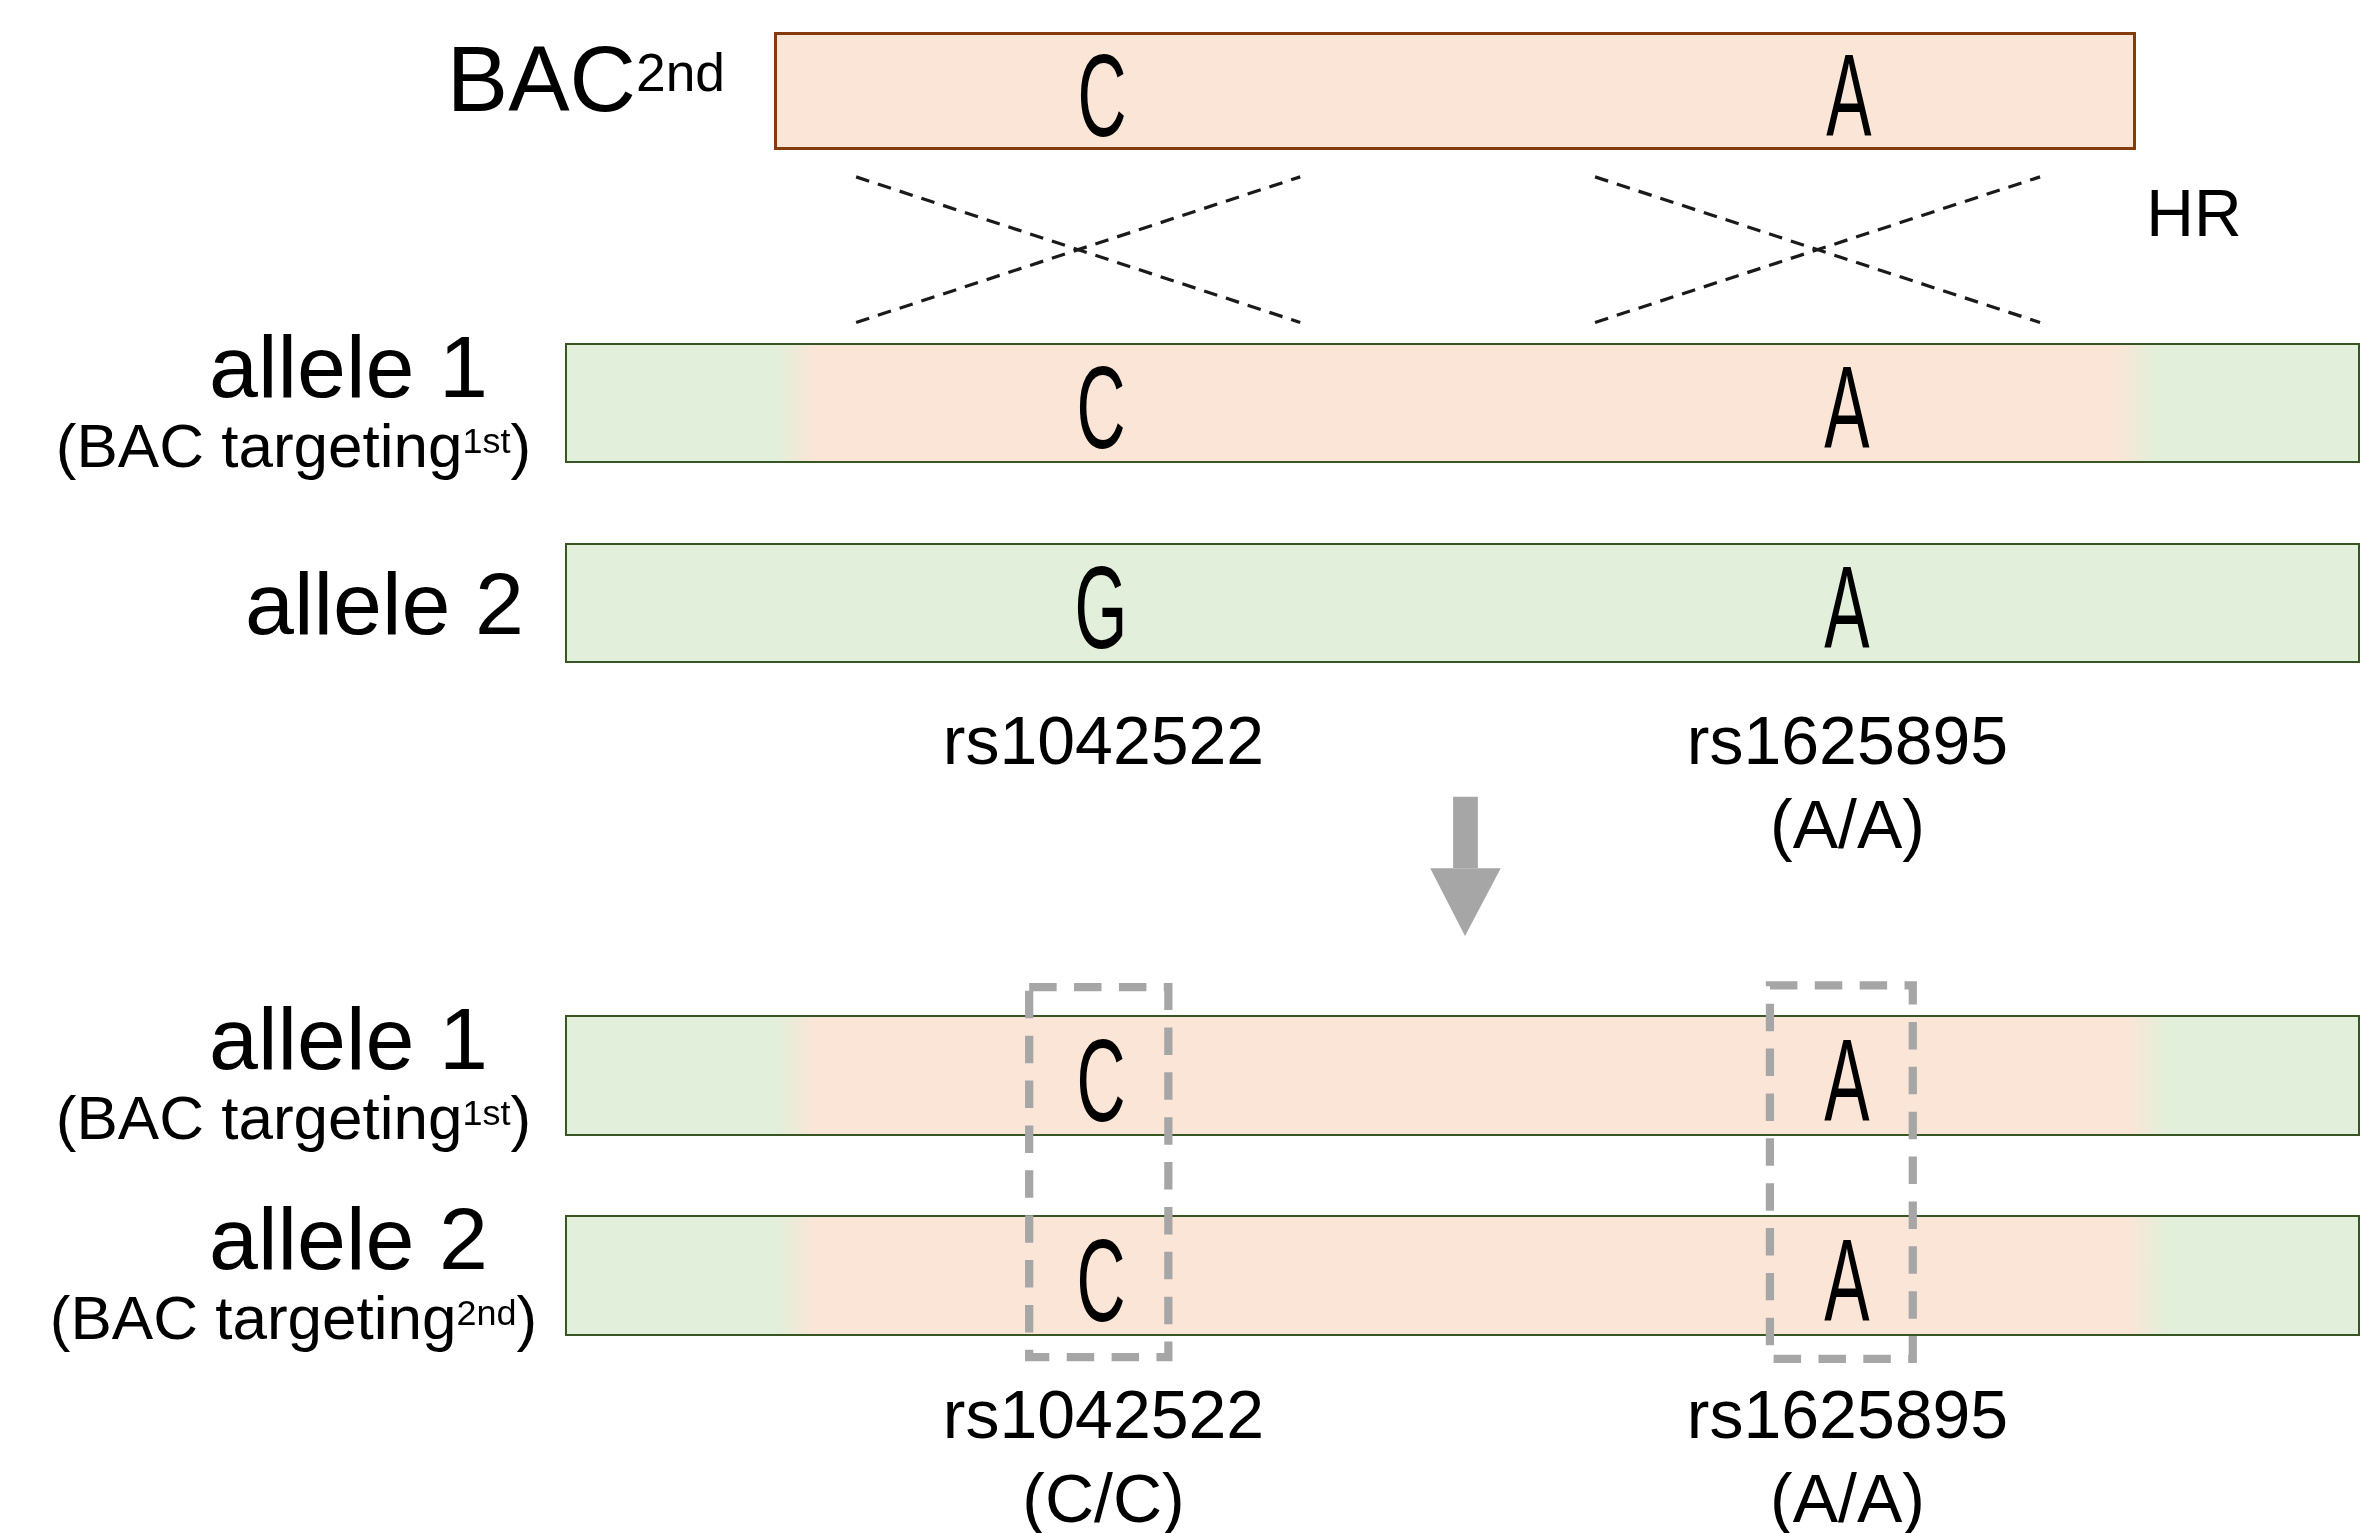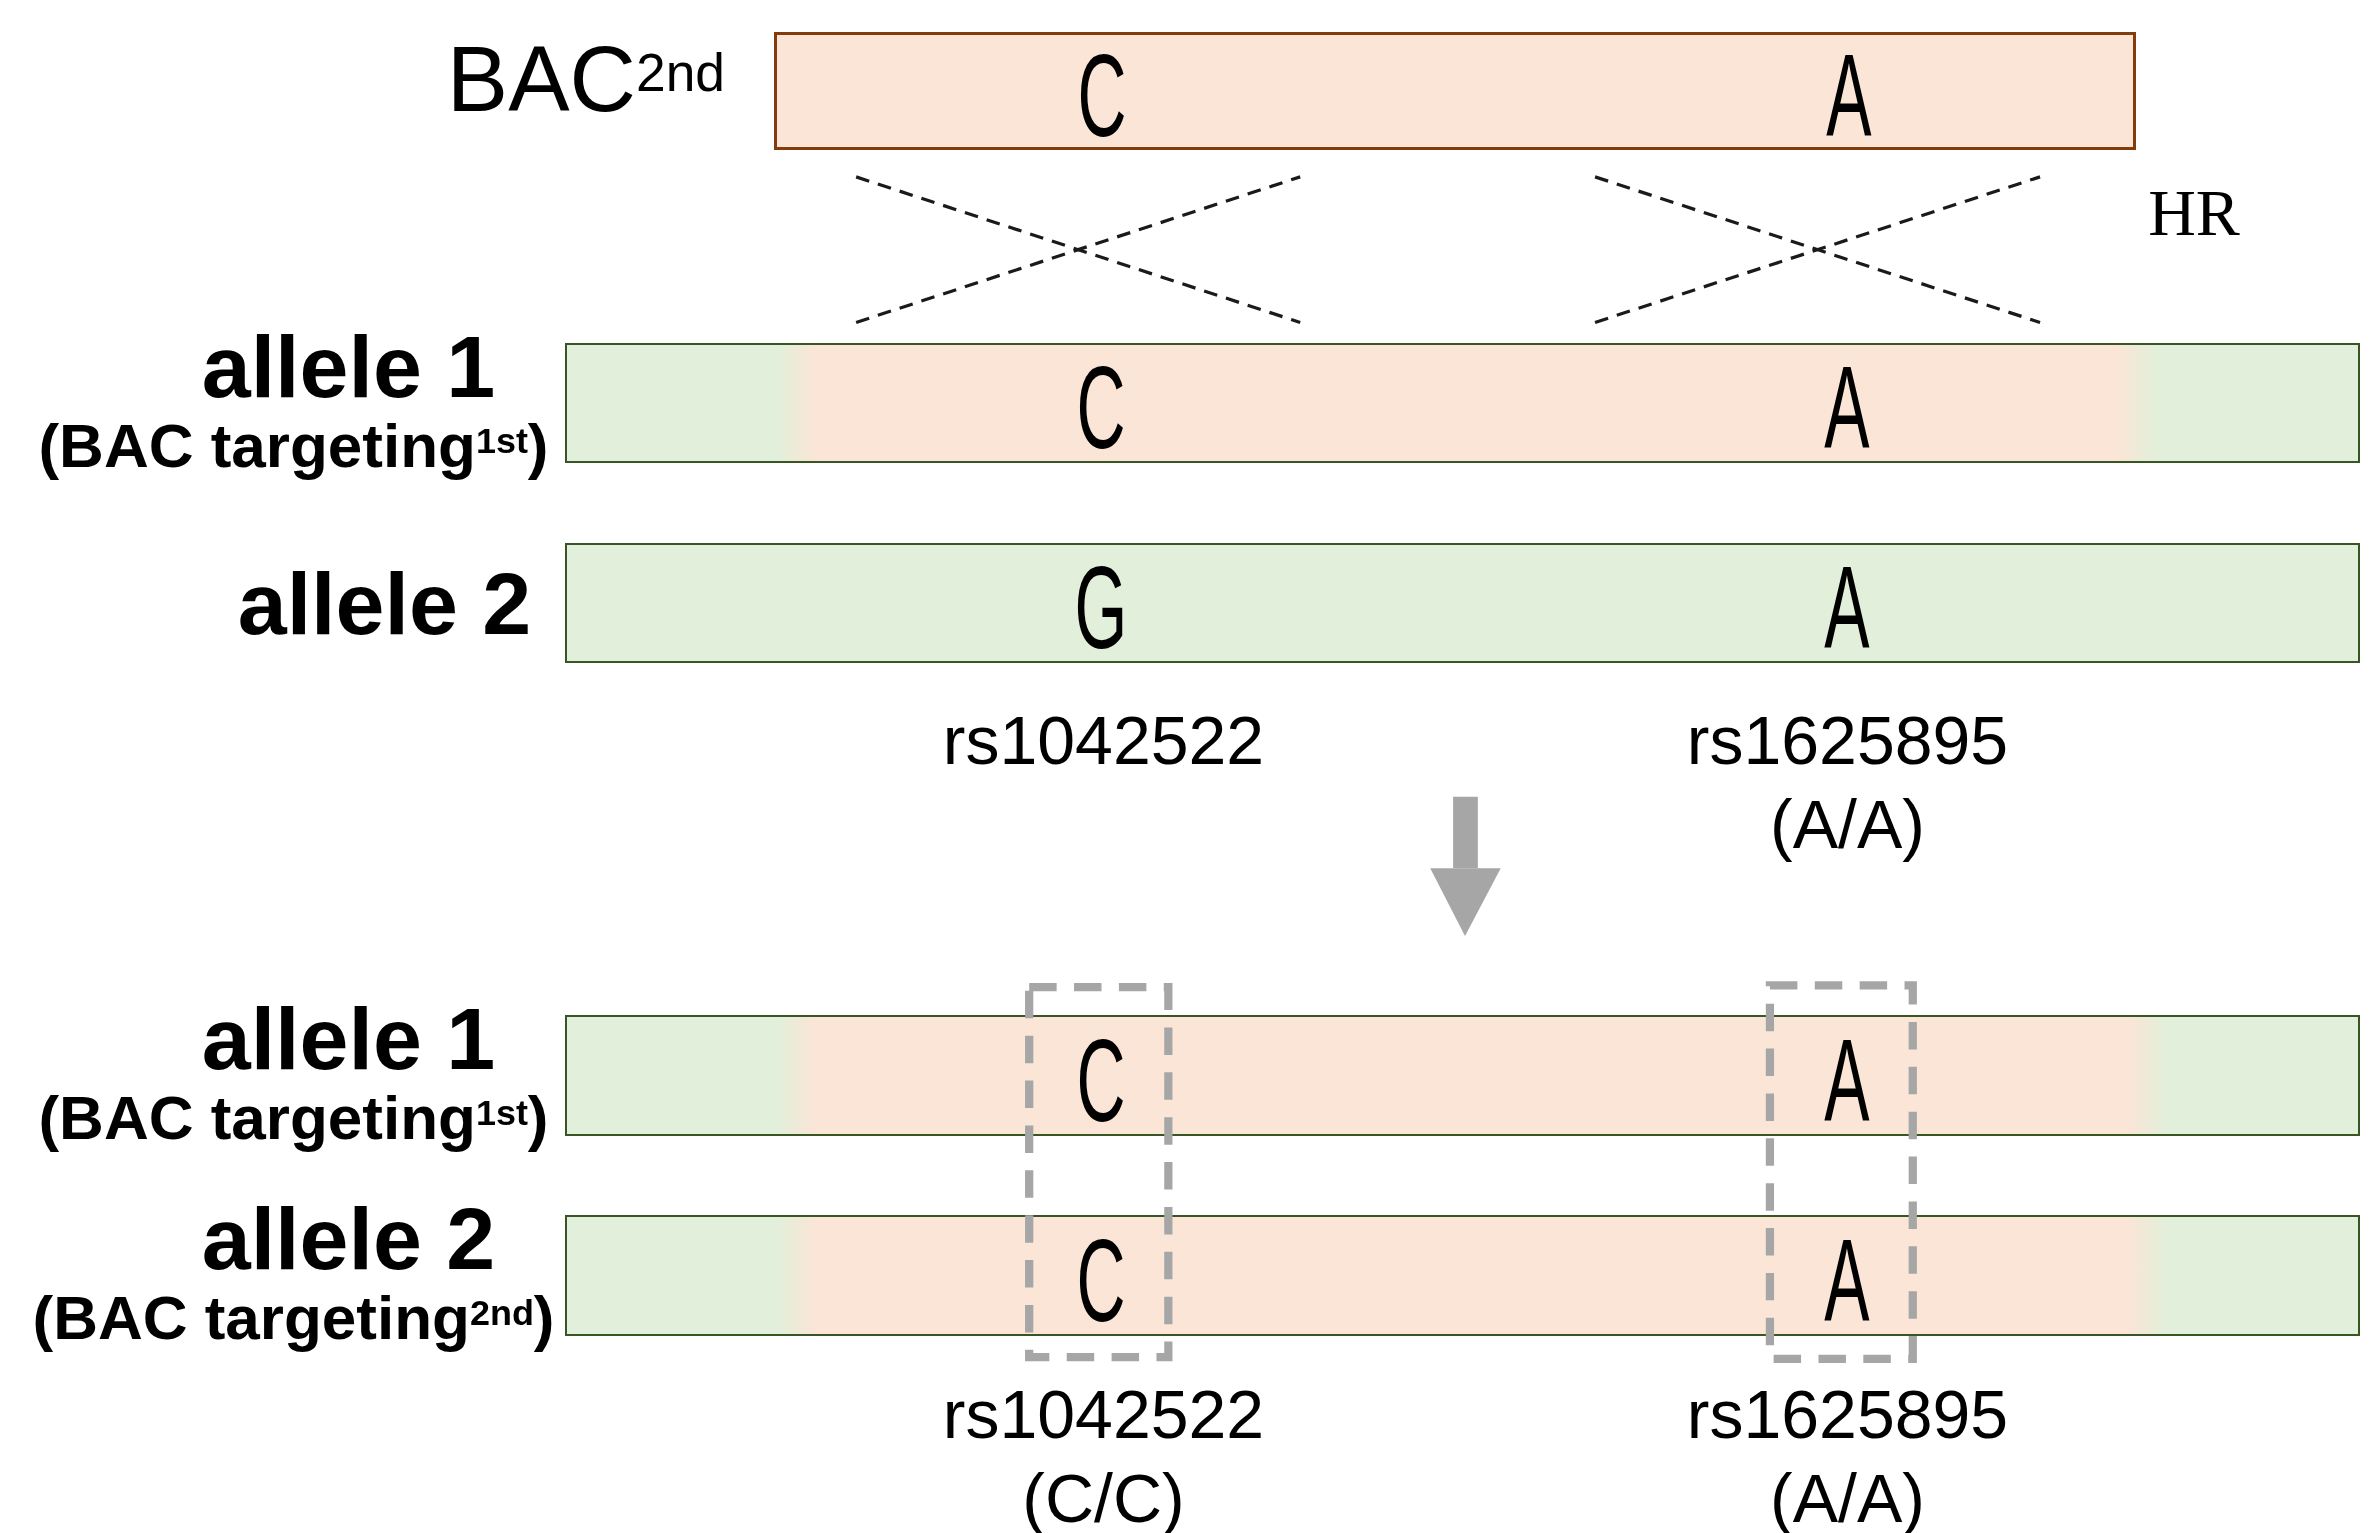--- a/index.html
+++ b/index.html
@@ -13,28 +13,28 @@
   .bar.green{background:#E2EFDA;}
   .bar.mixed-top{background:linear-gradient(90deg,#E2EFDA 0px,#E2EFDA 211px,#FBE5D6 249px,#FBE5D6 1550px,#E2EFDA 1589px,#E2EFDA 100%);}
   .bar.mixed-bottom{background:linear-gradient(90deg,#E2EFDA 0px,#E2EFDA 211px,#FBE5D6 249px,#FBE5D6 1561px,#E2EFDA 1600px,#E2EFDA 100%);}
 
   
   .nt{position:absolute;top:0;bottom:0;display:flex;align-items:center;justify-content:center;
       font-size:117px;font-weight:400;line-height:1;padding-top:9.2px;
       transform:translateX(-50%) scaleX(0.58);white-space:nowrap;}
 
   
-  .row-label{position:absolute;text-align:center;font-weight:bold;}
+  .row-label{position:absolute;text-align:center;}
   .row-label .line1{font-size:88px;line-height:1.02;position:relative;left:55px;white-space:nowrap;}
   .row-label .line1.solo{left:0;}
   .row-label .line2{font-size:62px;line-height:1.05;margin-top:1px;white-space:nowrap;}
   .sup{font-size:58%;position:relative;top:-0.38em;}
 
   .bac-label{position:absolute;text-align:right;font-size:92px;line-height:1;white-space:nowrap;}
-  .hr-label{position:absolute;text-align:center;font-size:66px;line-height:1;font-family:Liberation Serif, serif;}
+  .hr-label{position:absolute;text-align:center;font-size:66px;line-height:1;}
 
   .snp-label{position:absolute;text-align:center;font-size:68px;line-height:84px;white-space:nowrap;}
 
   
   #overlay{position:absolute;left:0;top:0;pointer-events:none;}
 </style>
 </head>
 <body>
 
 <div id="canvas">

